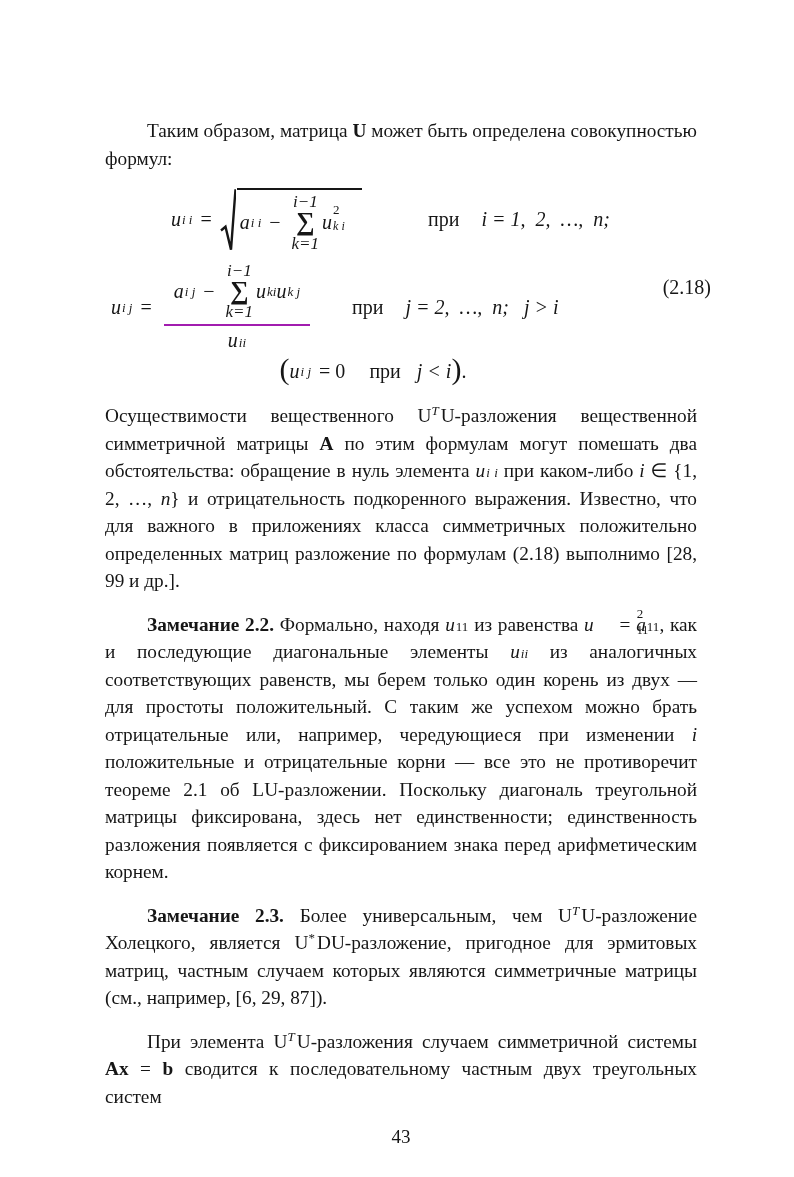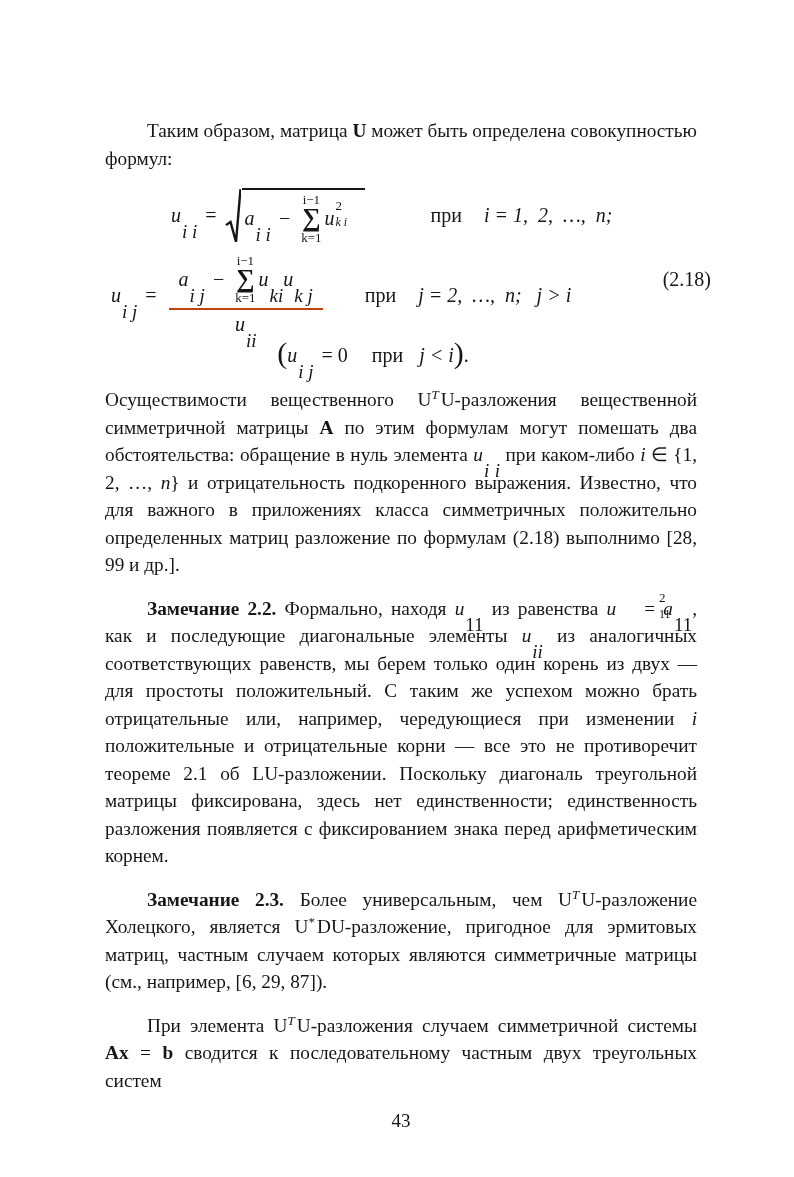--- a/index.html
+++ b/index.html
@@ -20,21 +20,21 @@
     font-size: 19.3px;
     line-height: 27.5px;
     text-align: justify;
     margin: 16px;
   }
   .indent { text-indent: 42px; }
   .it { font-style: italic; }
   .b  { font-weight: bold; }
   
   .sp { font-size: 13px; line-height: 1; position: relative; top: -7px; }
-  .sb { font-size: 19px; line-height: 1; position: relative; top: 16px; margin-left: 1px; }
+  .sb { font-size: 13px; line-height: 1; position: relative; top: 0; margin-left: 1px; }
   .u2 { margin-left: 2px; }
   
   .ss { display: inline-block; position: relative; width: 20px; height: 18px; vertical-align: -4px; }
   .ss .up { position: absolute; left: 1px; top: -10px; font-size: 13px; line-height: 1; }
   .ss .dn { position: absolute; left: 1px; bottom: -1px; font-size: 12px; line-height: 1; font-style: italic; }
 
   
   .eqblock { font-size: 20px; margin: 6px 0 8px 0; }
   .eqrow { display: flex; align-items: center; }
   .row1 { margin: 4px 0 10px 82px; }
@@ -44,26 +44,26 @@
   .pri1 { margin-left: 66px; }
   .pri2 { margin-left: 38px; }
   .pri3 { margin: 0 16px; }
   .cond { margin-left: 22px; white-space: pre; }
   
   .sqrt { position: relative; padding-left: 17px; display: inline-flex; }
   .sqrt svg { position: absolute; left: 0; top: 0; width: 16px; height: 100%; }
   .radicand { display: inline-flex; align-items: center; border-top: 2px solid #161616; padding: 3px 8px 0 3px; }
   
   .sum { display: inline-flex; flex-direction: column; align-items: center; line-height: 1; margin: 0 3px; }
-  .sum .slim { font-size: 13px; }
+  .sum .slim { font-size: 17px; font-style: italic; }
   .sum .ssig { font-size: 26px; font-weight: bold; line-height: 0.95; }
   
   .frac { display: inline-flex; flex-direction: column; align-items: center; margin: 0 4px; }
   .fnum { display: inline-flex; align-items: center; padding: 0 10px 4px 10px; }
-  .fden { border-top: 2px solid #c2410c; align-self: stretch; text-align: center; padding-top: 3px; }
+  .fden { border-top: 2px solid #a21caf; align-self: stretch; text-align: center; padding-top: 3px; }
   .bigp { font-size: 30px; line-height: 1; position: relative; top: -2px; }
   .eqnum { position: absolute; right: 2px; top: 14px; }
   
   .eqfinal {
     font-size: 20px; font-weight: bold;
     text-align: center; margin-top: 10px; padding-right: 40px;
   }
   .eqfinal .and { font-weight: normal; margin: 0 26px; }
   .eqfinal .dot { margin-left: 6px; }
   

